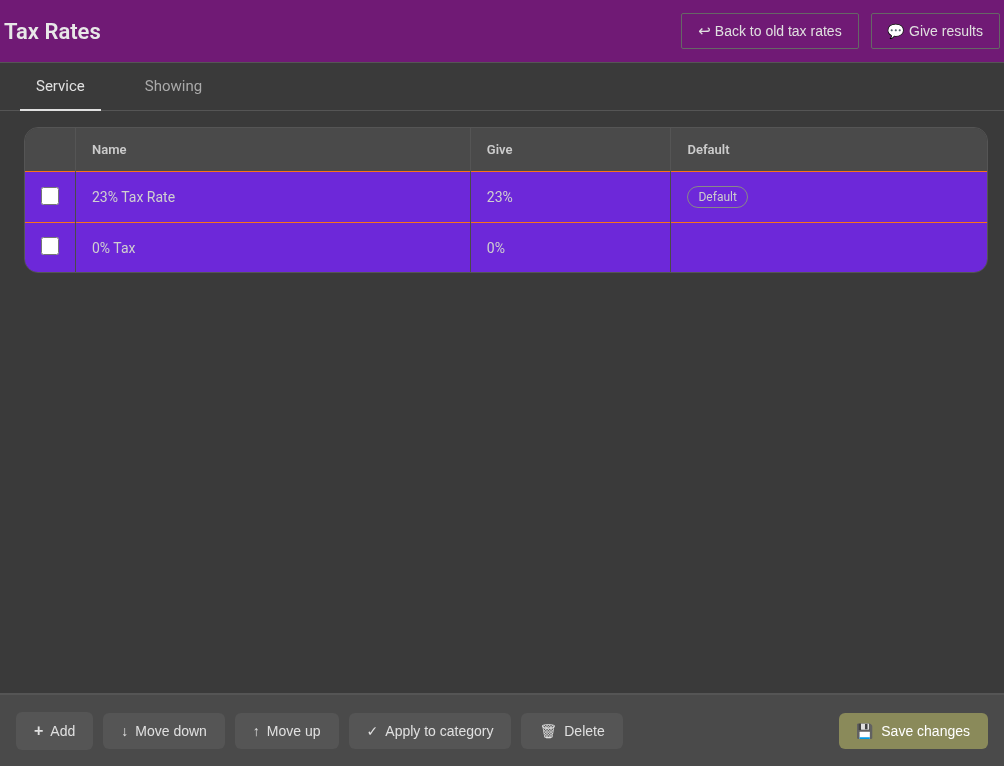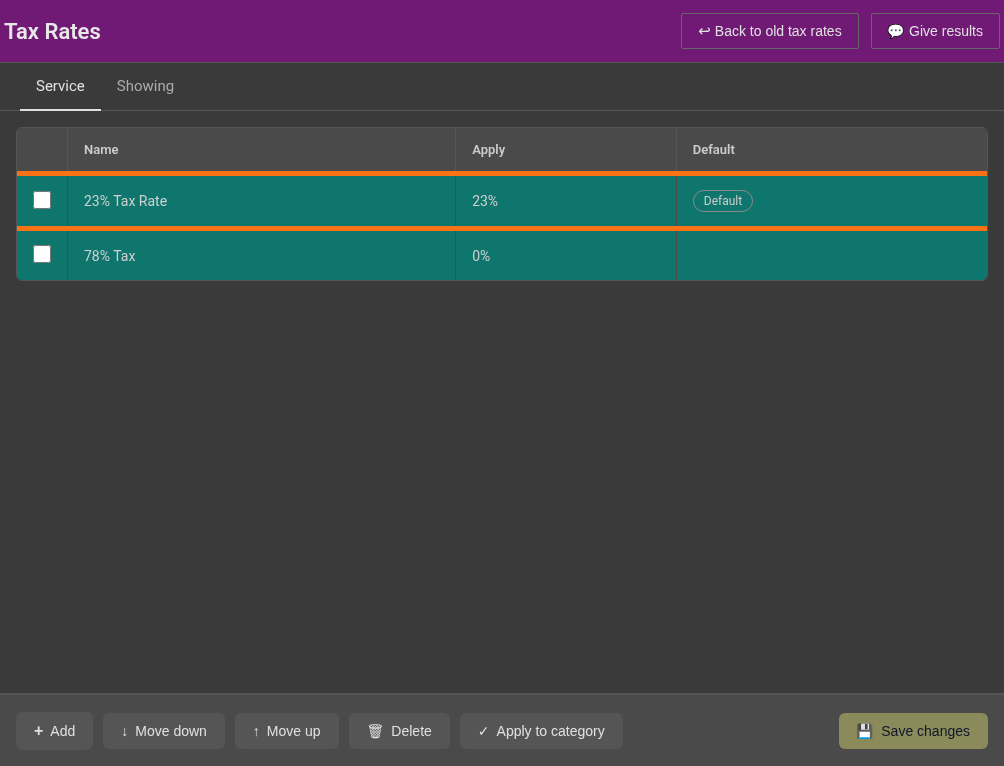--- a/index.html
+++ b/index.html
@@ -51,20 +51,21 @@
       font-size: 14px;
       cursor: pointer;
     }
 
     
     .tabs {
       display: flex;
       background-color: #3a3a3a;
       border-bottom: 1px solid #555;
       padding: 0 20px;
+      gap: 28px;
     }
 
     .tab {
       padding: 14px 16px;
       font-size: 15px;
       color: #aaa;
       cursor: pointer;
       border-bottom: 2px solid transparent;
       margin-bottom: -1px;
     }
@@ -76,23 +77,23 @@
 
     
     .main-content {
       background-color: #3a3a3a;
       height: calc(766px - 63px - 49px - 72px);
       overflow-y: auto;
     }
 
     
     .table-container {
-      margin: 16px 16px 0 16px;
+      margin: 16px 16px 0 24px;
       border: 1px solid #555;
-      border-radius: 6px;
+      border-radius: 14px;
       overflow: hidden;
     }
 
     table {
       width: 100%;
       border-collapse: collapse;
     }
 
     thead tr {
       background-color: #4a4a4a;
@@ -109,22 +110,22 @@
 
     thead th:last-child {
       border-right: none;
     }
 
     .th-checkbox {
       width: 50px;
     }
 
     tbody tr {
-      border-top: 5px solid #f97316;
-      background-color: #0f766e;
+      border-top: 1px solid #f97316;
+      background-color: #6d28d9;
     }
 
     tbody td {
       padding: 14px 16px;
       font-size: 14px;
       color: #d0d0d0;
       border-right: 1px solid #4a4a4a;
     }
 
     tbody td:last-child {
@@ -189,21 +190,21 @@
       font-weight: 500;
     }
 
     .toolbar-btn-dark {
       background-color: #555;
       color: #e0e0e0;
     }
 
     .toolbar-btn-save {
       background-color: #8a8a5a;
-      color: #0f172a;
+      color: #ffffff;
       margin-left: auto;
     }
 
     .icon-arrow-up::before { content: '↑'; font-size: 14px; }
     .icon-arrow-down::before { content: '↓'; font-size: 14px; }
     .icon-check::before { content: '✓'; font-size: 14px; }
     .icon-trash::before { content: '🗑'; font-size: 14px; }
     .icon-save::before { content: '💾'; font-size: 14px; }
     .icon-back::before { content: '↩'; font-size: 15px; }
     .icon-feedback::before { content: '💬'; font-size: 14px; }
@@ -234,42 +235,42 @@
   </div>
 </div>
 
 <div class="main-content">
   <div class="table-container">
     <table>
       <thead>
         <tr>
           <th class="th-checkbox"></th>
           <th>Name</th>
-          <th>Apply</th>
+          <th>Give</th>
           <th>Default</th>
         </tr>
       </thead>
       <tbody>
 
         <tr>
           <td class="td-checkbox">
             <input type="checkbox" class="row-checkbox" style="">
           </td>
           <td>23% Tax Rate</td>
           <td>23%</td>
           <td>
             <span class="default-badge">Default</span>
           </td>
         </tr>
 
         <tr>
           <td class="td-checkbox">
             <input type="checkbox" class="row-checkbox" style="">
           </td>
-          <td>78% Tax</td>
+          <td>0% Tax</td>
           <td>0%</td>
           <td></td>
         </tr>
       </tbody>
     </table>
   </div>
 </div>
 
 <div class="status-bar">
   <span>Showing 1 to 2 of 2 results</span>
@@ -285,26 +286,26 @@
     <span class="icon-arrow-down"></span>
     <span>Move down</span>
   </button>
 
   <button class="toolbar-btn toolbar-btn-dark">
     <span class="icon-arrow-up"></span>
     <span>Move up</span>
   </button>
 
   <button class="toolbar-btn toolbar-btn-dark">
+    <span class="icon-check"></span>
+    <span>Apply to category</span>
+  </button>
+
+  <button class="toolbar-btn toolbar-btn-dark">
     <span class="icon-trash"></span>
     <span>Delete</span>
-  </button>
-
-  <button class="toolbar-btn toolbar-btn-dark">
-    <span class="icon-check"></span>
-    <span>Apply to category</span>
   </button>
 
   <button class="toolbar-btn toolbar-btn-save" style="margin-left:auto;">
     <span class="icon-save"></span>
     <span>Save changes</span>
   </button>
 </div>
 
 </body></html>

